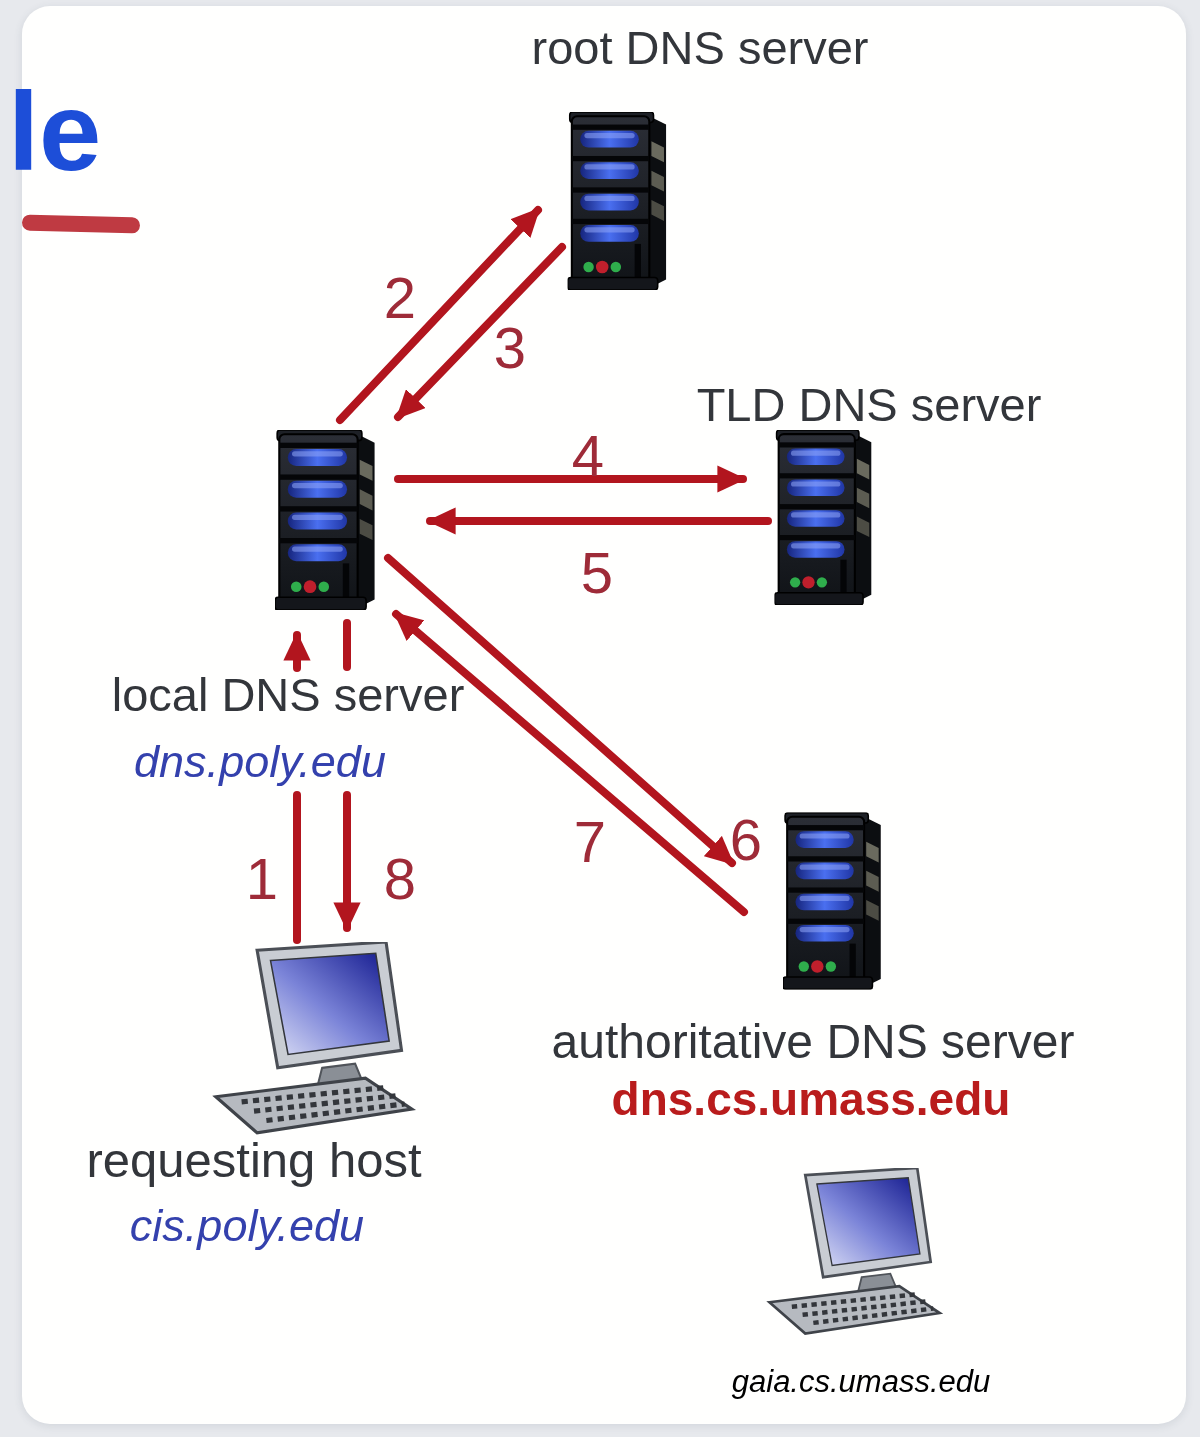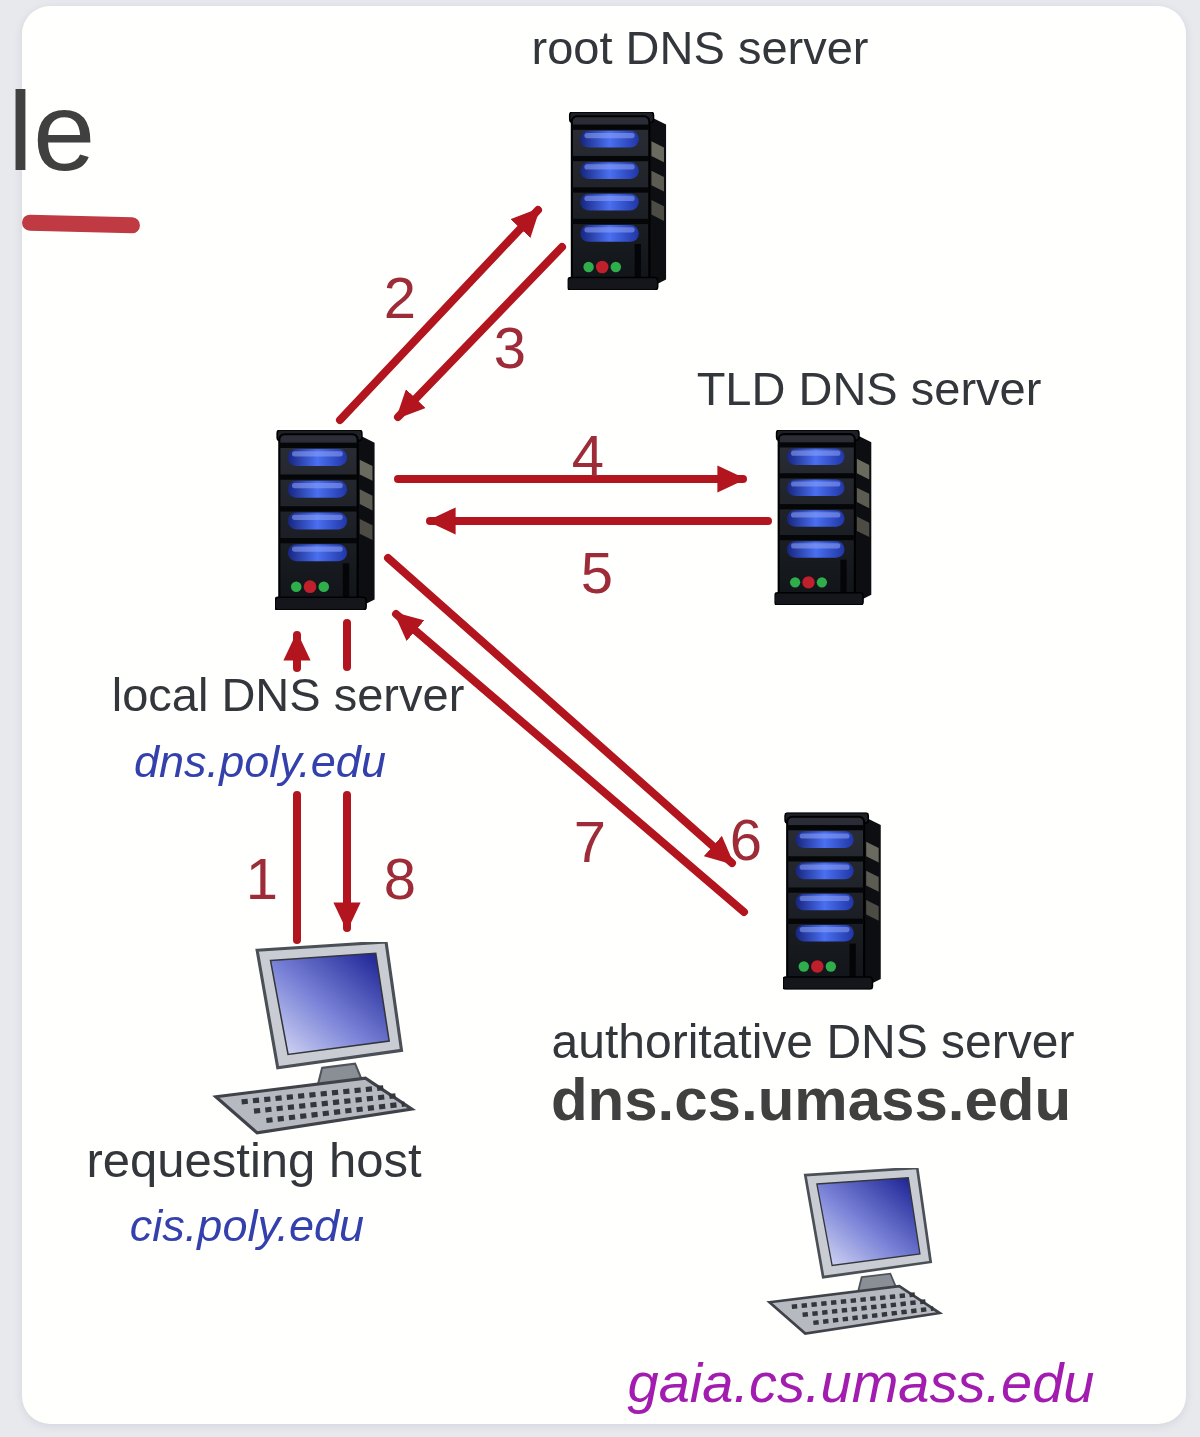--- a/index.html
+++ b/index.html
@@ -4,24 +4,24 @@
 <style>
   html,body{margin:0;padding:0;background:#e7e9ed;}
   .stage{position:relative;width:1200px;height:1437px;background:#e7e9ed;overflow:hidden;
          font-family:"Liberation Sans",sans-serif;}
   .card{position:absolute;left:22px;top:6px;width:1164px;height:1418px;background:#fffffe;
         border-radius:28px;box-shadow:0 2px 8px rgba(60,70,90,.12);}
   .abs{position:absolute;}
   .ctr{transform:translate(-50%,-50%);white-space:nowrap;}
   .node-label{font-size:47px;color:#33363b;letter-spacing:0px;}
   .hostname-blue{font-size:45px;font-style:italic;color:#3441ad;text-align:right;}
-  .hostname-bold{font-size:60px;font-weight:700;color:#404040;}
-  .hostname-italic-dark{font-size:56px;font-style:italic;color:#a21caf;}
+  .hostname-bold{font-size:46px;font-weight:700;color:#b91c1c;}
+  .hostname-italic-dark{font-size:31px;font-style:italic;color:#000000;}
   .step-num{font-size:58px;color:#9e2b38;font-weight:400;}
-  .title-fragment{font-size:112px;font-weight:400;color:#404040;line-height:1;}
+  .title-fragment{font-size:112px;font-weight:700;color:#1d4ed8;line-height:1;}
   .marker-underline{width:118px;height:16px;background:#bf3a42;border-radius:9px;
         transform:rotate(1.5deeg);}
   svg.overlay{position:absolute;left:0;top:0;pointer-events:none;}
   .icon{position:absolute;}
 </style>
 </head>
 <body>
 
 <div class="stage">
   <div class="card"></div>
@@ -128,21 +128,21 @@
   <div class="abs ctr step-num" style="left:262px;top:878px;">1</div>
   <div class="abs ctr step-num" style="left:400px;top:297px;">2</div>
   <div class="abs ctr step-num" style="left:510px;top:347px;">3</div>
   <div class="abs ctr step-num" style="left:588px;top:455px;">4</div>
   <div class="abs ctr step-num" style="left:597px;top:572px;">5</div>
   <div class="abs ctr step-num" style="left:746px;top:839px;">6</div>
   <div class="abs ctr step-num" style="left:590px;top:841px;">7</div>
   <div class="abs ctr step-num" style="left:400px;top:878px;">8</div>
 
   <div class="abs ctr node-label" style="left:664px;top:47px;margin-left:36px;">root DNS server</div>
-  <div class="abs ctr node-label" style="left:869px;top:388px;text-align:right;">TLD DNS server</div>
+  <div class="abs ctr node-label" style="left:869px;top:404px;text-align:right;">TLD DNS server</div>
   <div class="abs ctr node-label" style="left:260px;top:694px;margin-left:28px;">local DNS server</div>
   <div class="abs ctr hostname-blue" style="left:260px;top:762px;">dns.poly.edu</div>
   <div class="abs ctr node-label" style="left:813px;top:1041px;font-size:48px;">authoritative DNS server</div>
   <div class="abs ctr hostname-bold" style="left:811px;top:1099px;">dns.cs.umass.edu</div>
   <div class="abs ctr node-label" style="left:254px;top:1160px;font-size:49px;">requesting host</div>
   <div class="abs ctr hostname-blue" style="left:247px;top:1226px;">cis.poly.edu</div>
   <div class="abs ctr hostname-italic-dark" style="left:861px;top:1382px;">gaia.cs.umass.edu</div>
 </div>
 
 </body></html>

